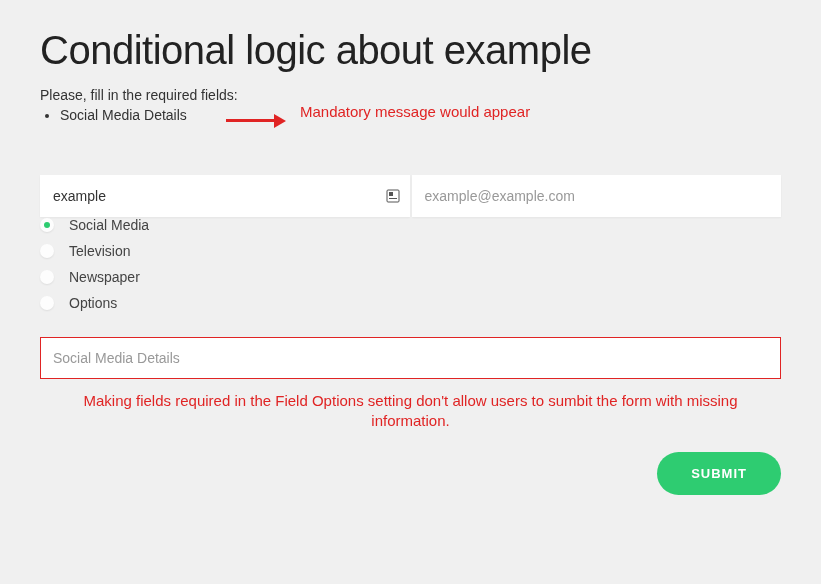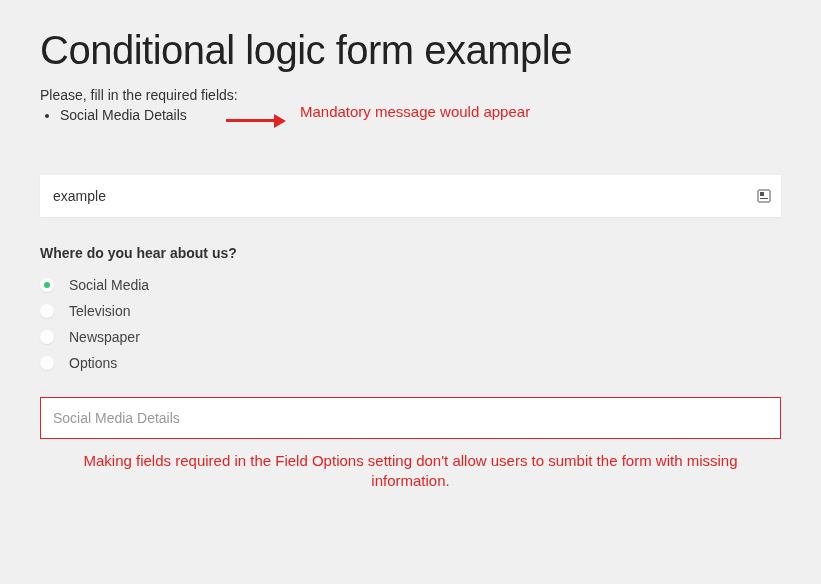--- a/index.html
+++ b/index.html
@@ -175,21 +175,21 @@
     letter-spacing: 1px;
     cursor: pointer;
     font-family: inherit;
   }
 </style>
 </head>
 <body>
 
 <div class="form-card">
 
-  <h1>Conditional logic form example</h1>
+  <h1>Conditional logic about example</h1>
 
   <p class="instruction">Please, fill in the required fields:</p>
   <ul class="req-list">
     <li>Social Media Details</li>
   </ul>
 
   <div class="ann-wrap">
     <span class="arrow">
       <span class="arrow-body"></span><span class="arrow-head"></span>
     </span>
@@ -200,23 +200,25 @@
     <div class="txt">
       <input type="text" value="example" style="">
       <span class="input-icon">
         <svg viewBox="0 0 14 14" width="14" height="14">
             <rect x="1" y="1" width="12" height="12" rx="1" fill="none" stroke="#555" stroke-width="1"></rect>
             <rect x="3" y="3" width="4" height="4" fill="#555"></rect>
             <rect x="3" y="9" width="8" height="1" fill="#555"></rect>
           </svg>
       </span>
     </div>
-  </div>
-
-  <p class="q-label">Where do you hear about us?</p>
+    <div class="txt">
+      <input type="text" placeholder="example@example.com" style="">
+    </div>
+  </div>
+
 
   <div class="radio-group">
     <div class="radio-item">
       <span class="radio-dot selected"></span>
       <span class="label">Social Media</span>
     </div>
     <div class="radio-item">
       <span class="radio-dot"></span>
       <span class="label">Television</span>
     </div>
@@ -227,15 +229,16 @@
     <div class="radio-item">
       <span class="radio-dot"></span>
       <span class="label">Options</span>
     </div>
   </div>
 
   <input class="details-input" type="text" placeholder="Social Media Details" style="">
 
   <div class="footer-row">
     <div class="ann-text2">Making fields required in the Field Options setting don't allow users to sumbit the form with missing information.</div>
+    <button class="submit-btn">SUBMIT</button>
   </div>
 
 </div>
 
 </body></html>

